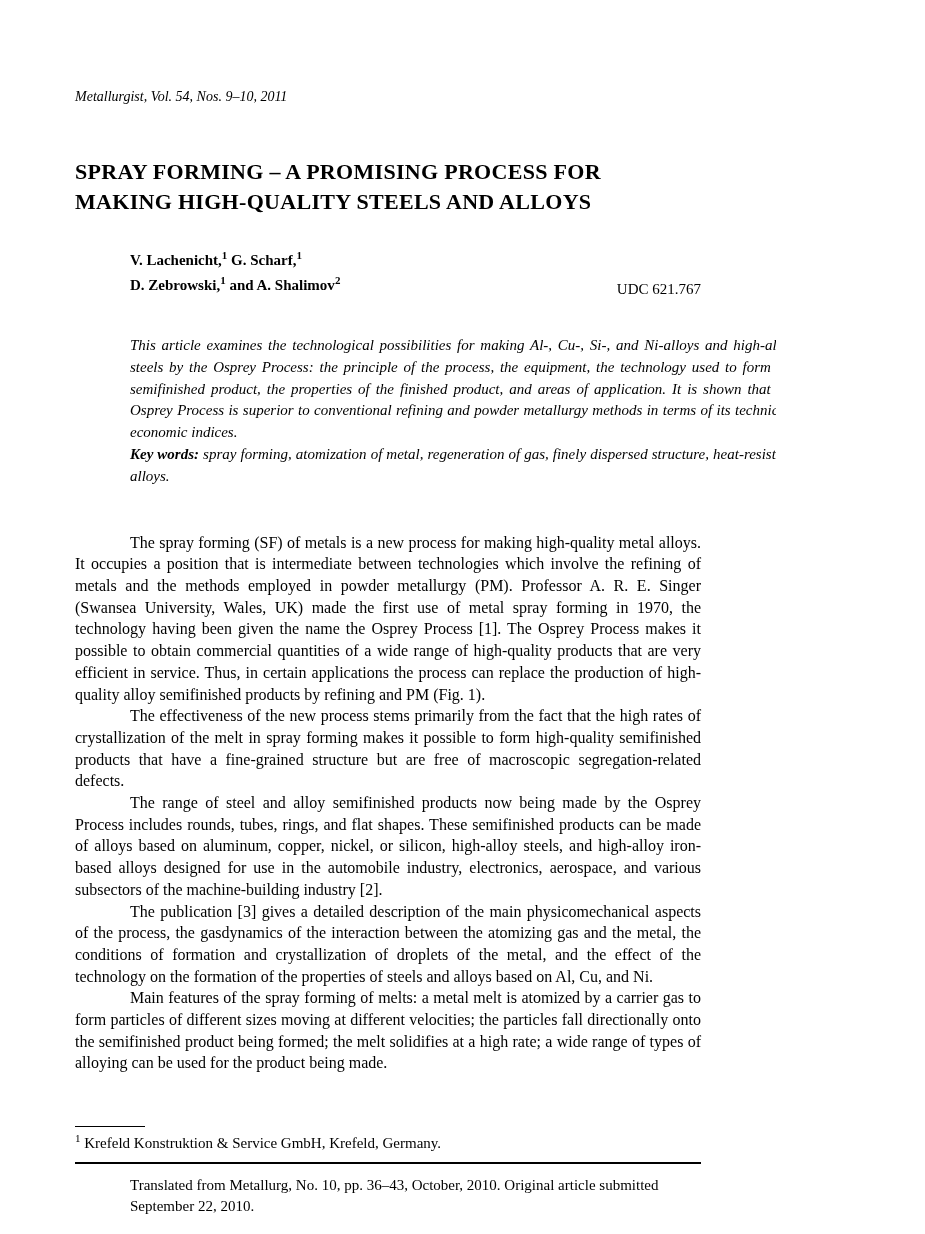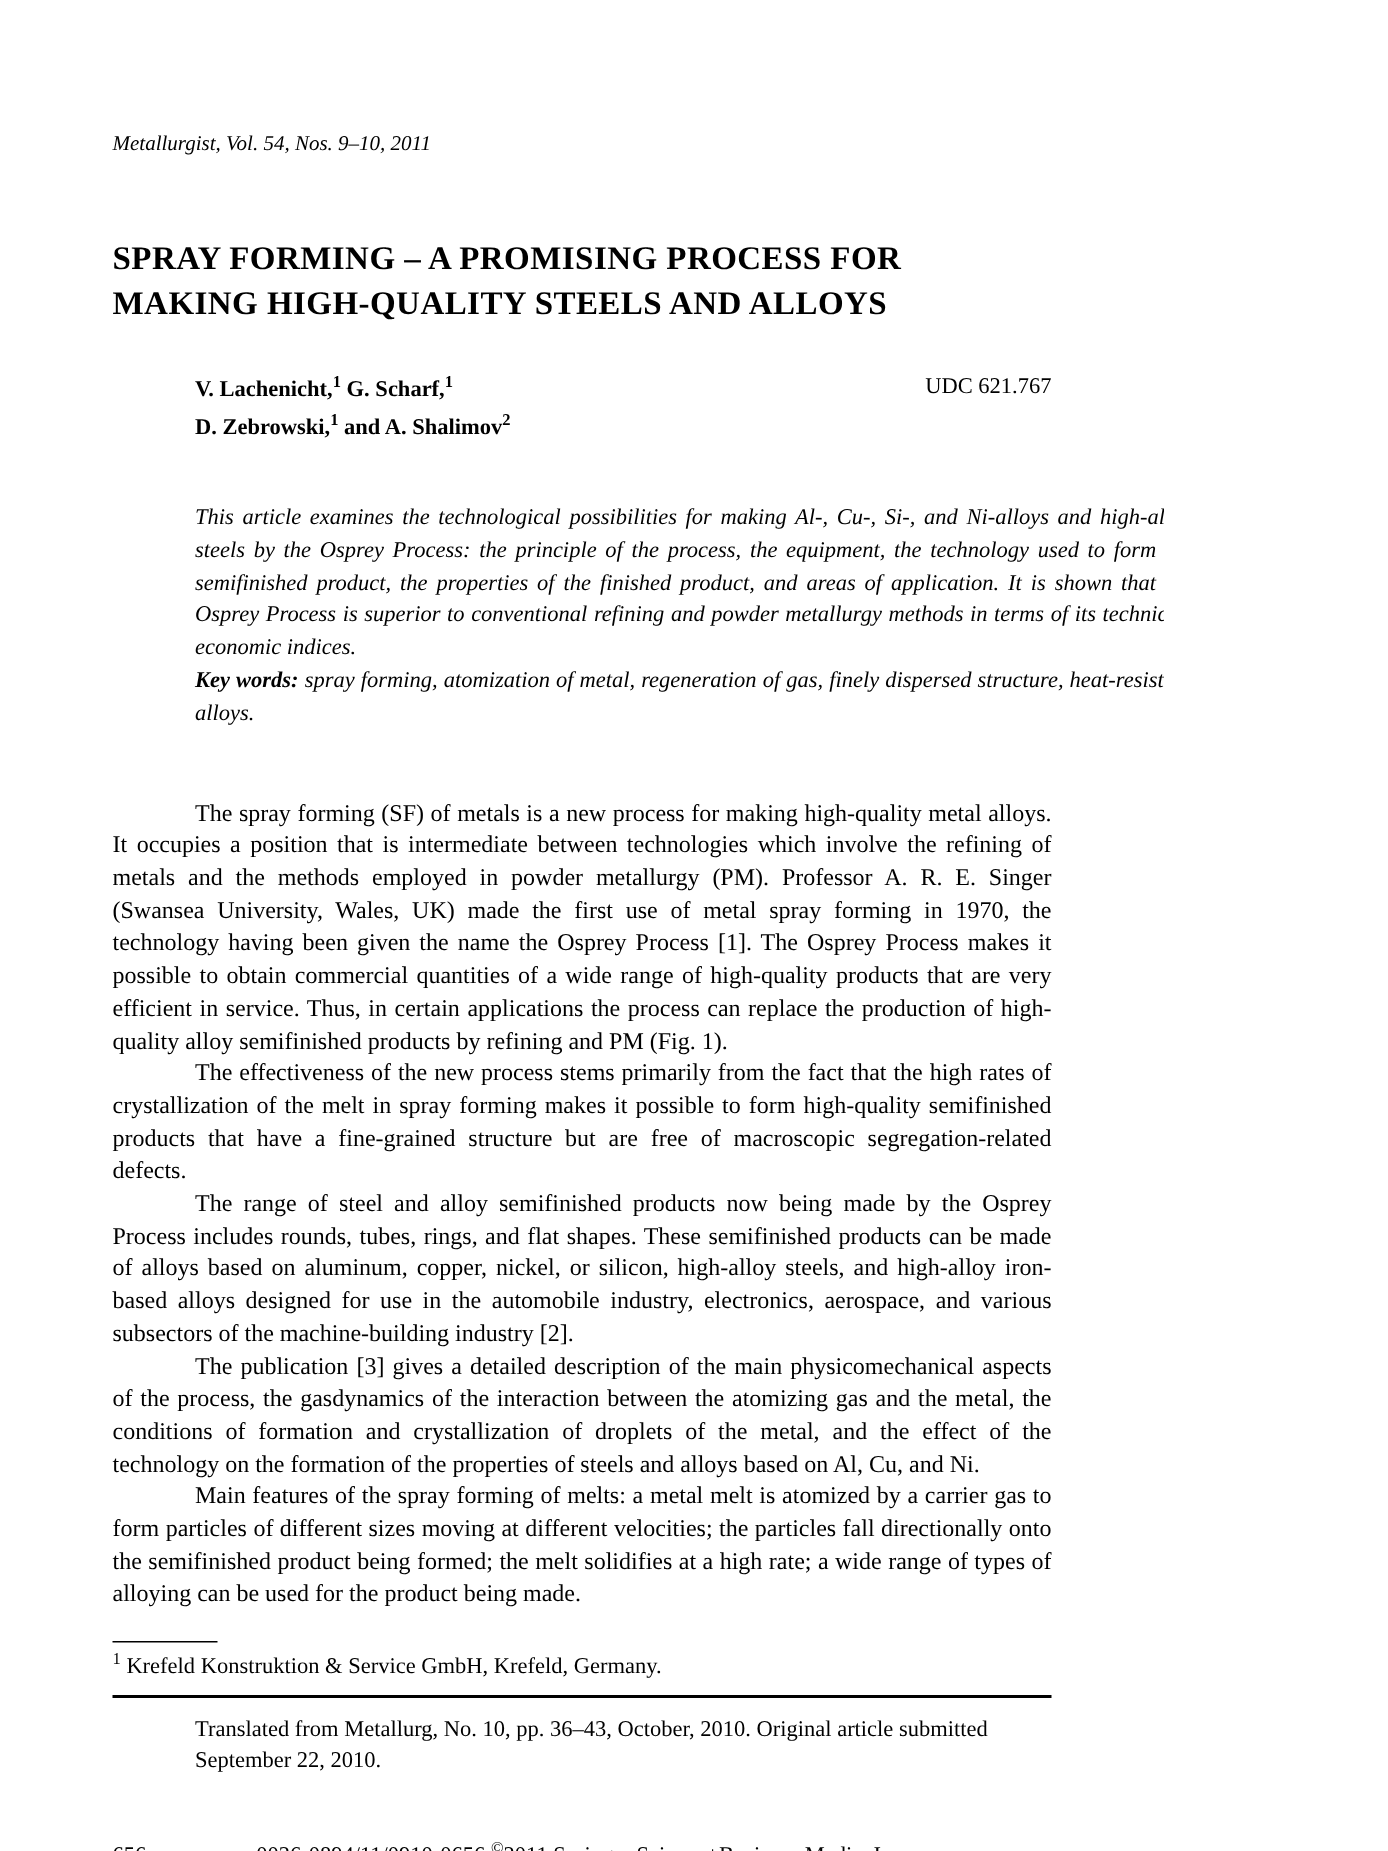--- a/index.html
+++ b/index.html
@@ -24,21 +24,21 @@
     font-weight: bold;
     font-size: 22px;
     line-height: 30px;
     letter-spacing: 0.3px;
   }
   .byline-row {
     margin-top: 31px;
     margin-left: 55px;
     display: flex;
     justify-content: space-between;
-    align-items: flex-start;
+    align-items: flex-end;
     gap: 32px;
   }
   .authors {
     font-weight: bold;
     font-size: 15px;
     line-height: 25px;
   }
   .authors sup {
     font-size: 11px;
     line-height: 0;
@@ -59,21 +59,21 @@
   .kw-label { font-weight: bold; }
   .body-text {
     margin-top: 44px;
     font-size: 16px;
     line-height: 21.7px;
     text-align: justify;
   }
   .body-text p { text-indent: 55px; }
   .lead-italic { }
   .footnotes {
-    margin-top: 20px;
+    margin-top: 52px;
     font-size: 15px;
     line-height: 23px;
   }
   .fn-separator {
     width: 70px;
     border-top: 1.5px solid #000;
     margin-bottom: 5px;
   }
   .footnote sup { font-size: 11px; line-height: 0; }
   .fn-cont { padding-left: 11px; }

